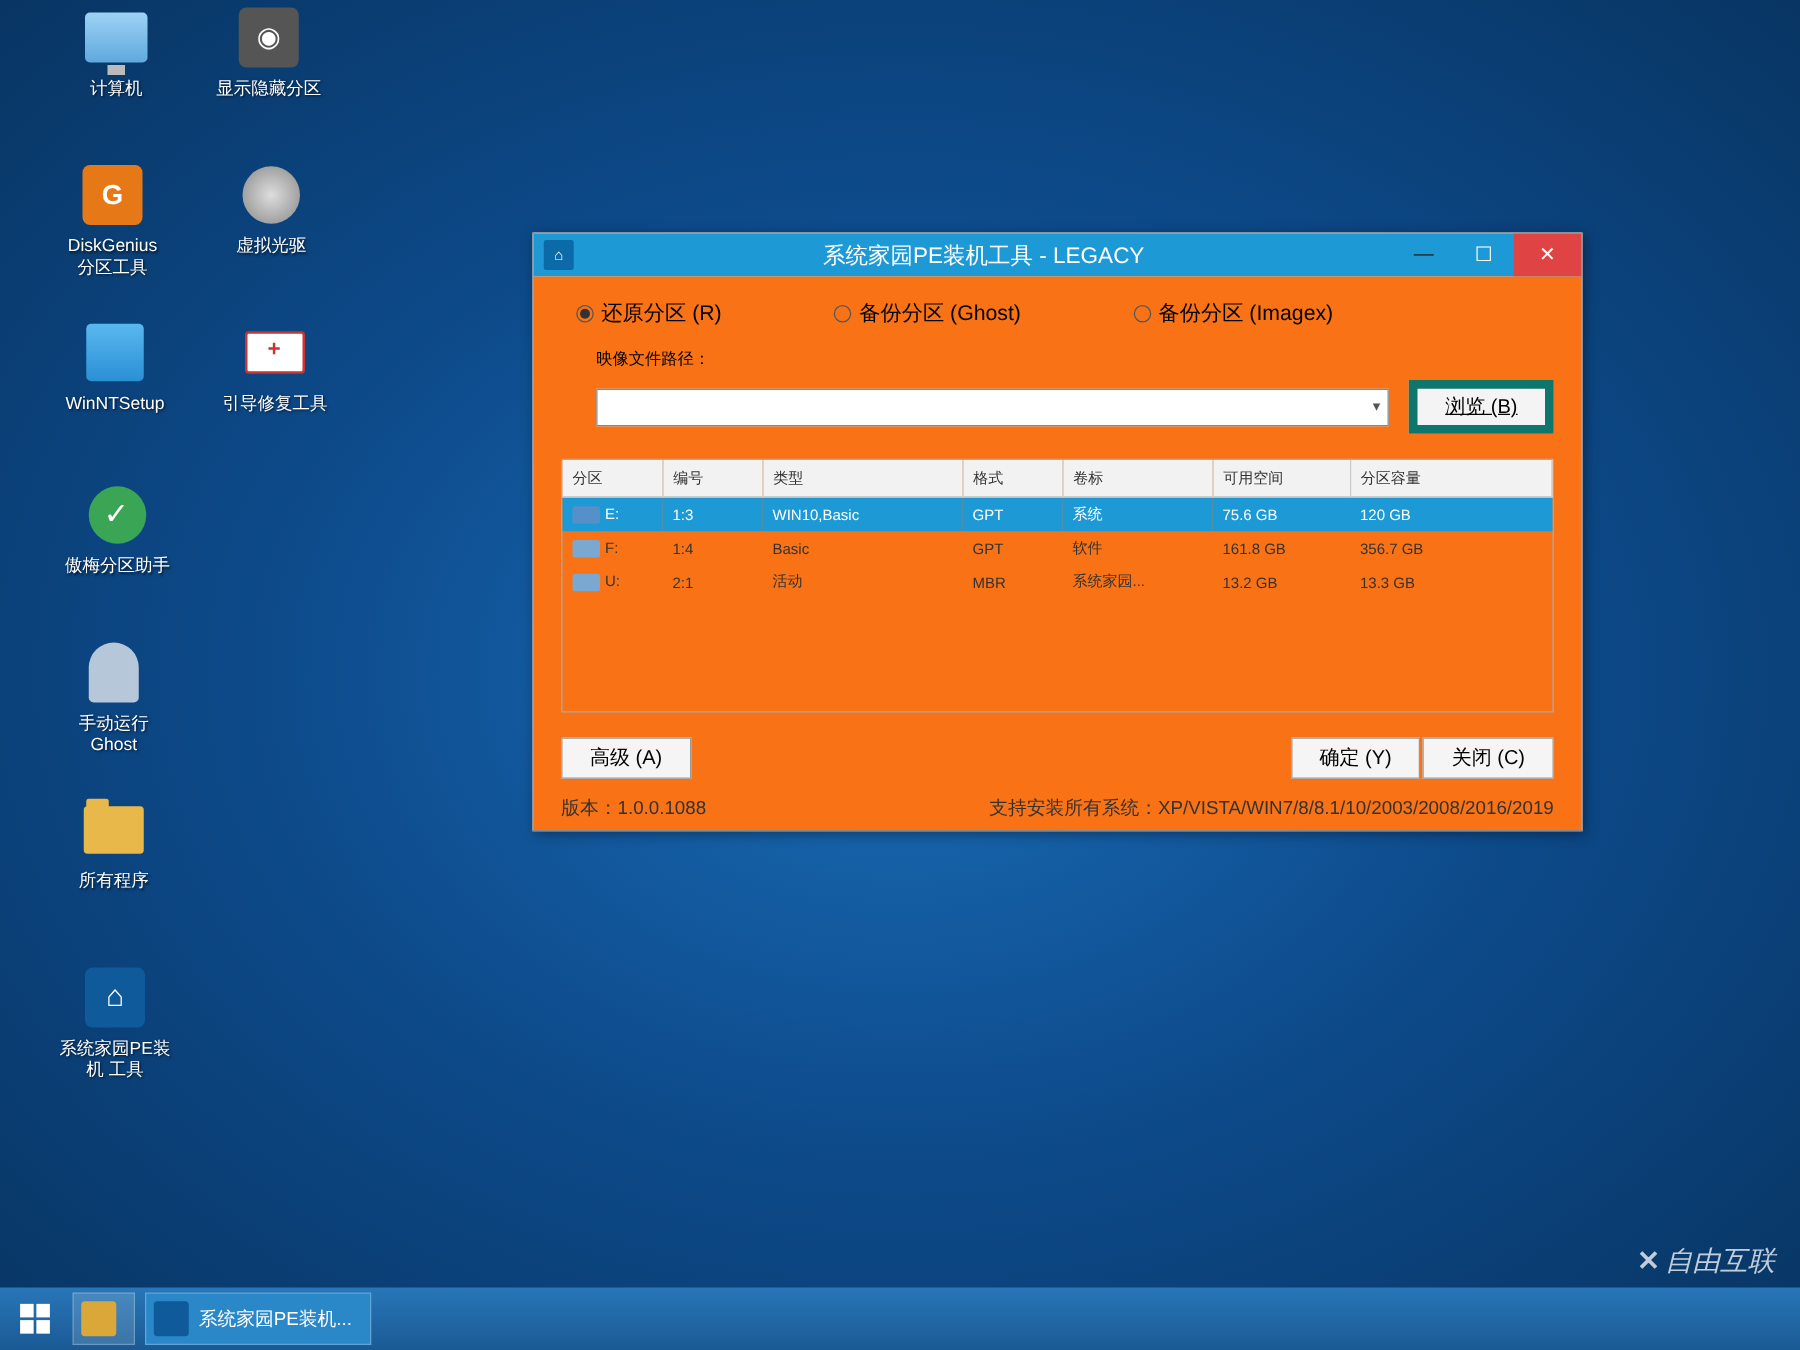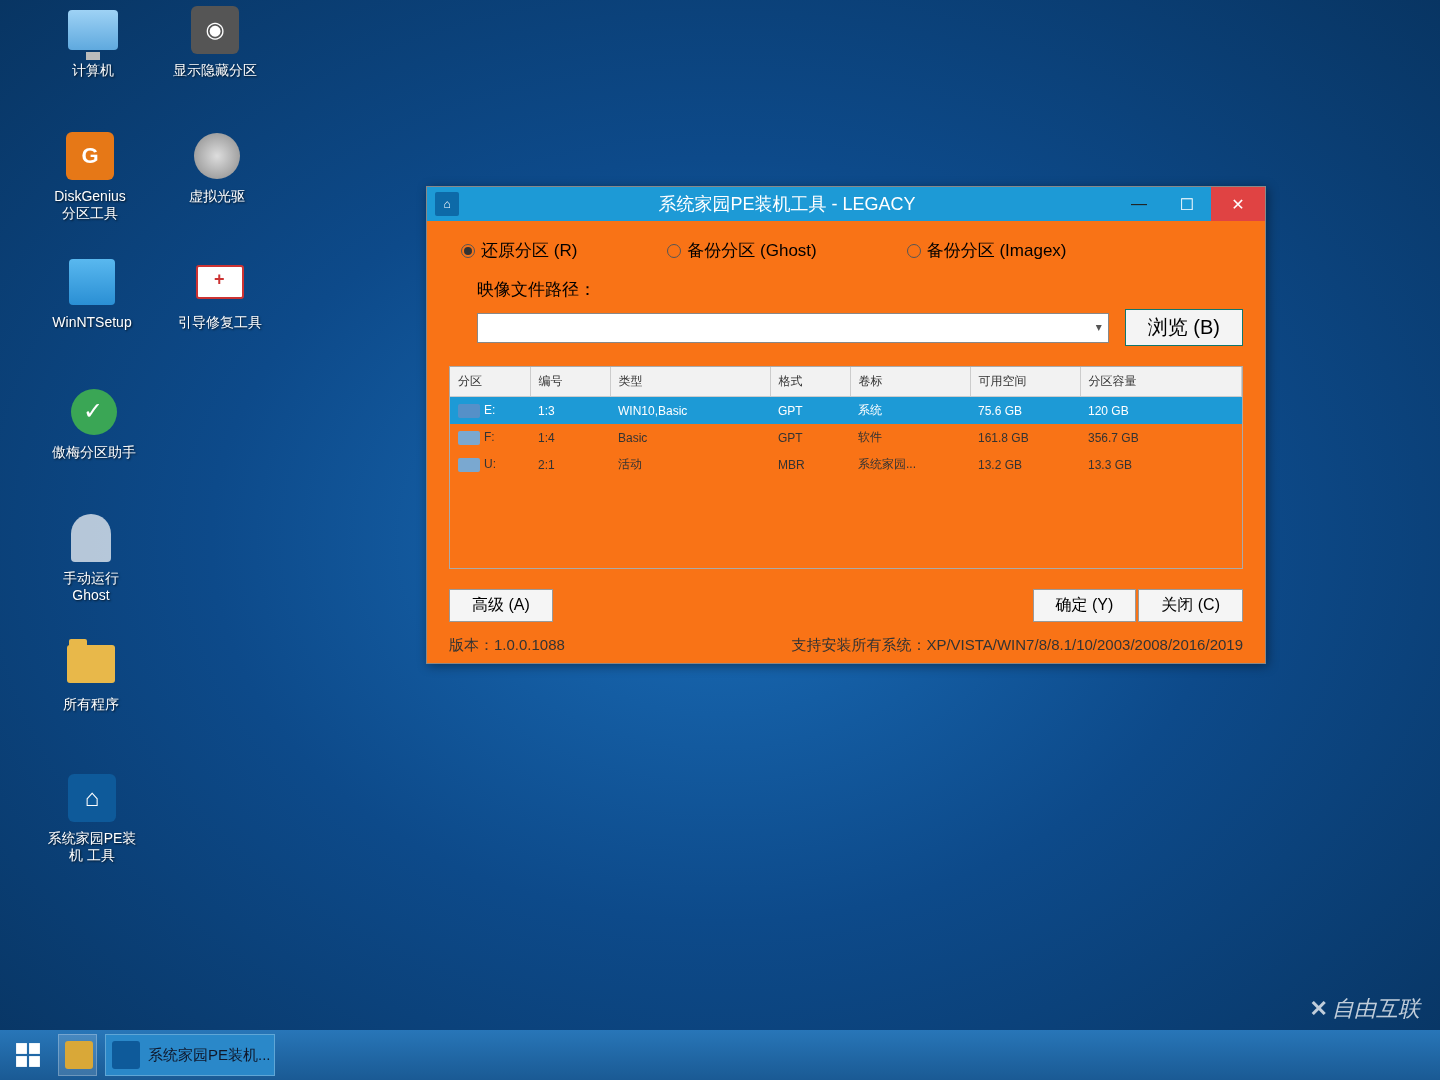--- a/index.html
+++ b/index.html
@@ -21,44 +21,44 @@
 .titlebar .win-btn.close { background: #e04343; width: 54px; }
 .titlebar .win-btn.min { color: #222; }
 
 .content { background: #f97316; padding: 18px 22px 6px; }
 .radio-row { display: flex; gap: 90px; font-size: 17px; margin-bottom: 16px; padding-left: 12px; }
 .radio-opt { display: flex; align-items: center; gap: 6px; cursor: pointer; }
 .radio-circle { width: 14px; height: 14px; border: 1.5px solid #555; border-radius: 50%; display: inline-flex; align-items: center; justify-content: center; }
 .radio-circle.checked::after { content: ''; width: 8px; height: 8px; background: #333; border-radius: 50%; }
 
 .path-row { display: flex; align-items: center; gap: 14px; margin-bottom: 8px; padding-left: 28px; }
-.path-label { font-size: 17px; }
+.path-label { font-size: 13px; }
 .path-input-row { display: flex; gap: 16px; align-items: center; padding-left: 28px; margin-bottom: 20px; }
 .path-select { flex: 1; height: 30px; border: 1px solid #888; background: #fff; position: relative; }
 .path-select .caret { position: absolute; right: 6px; top: 6px; font-size: 12px; color: #555; }
-.browse-btn { padding: 4px 22px; border: 1px solid #0f766e; background: #f4f4f4; font-size: 20px; cursor: pointer; }
+.browse-btn { padding: 4px 22px; border: 7px solid #0f766e; background: #f4f4f4; font-size: 16px; cursor: pointer; text-decoration: underline; }
 
 .table-wrap { border: 1px solid #aaa; margin-bottom: 20px; }
 .tbl { width: 100%; border-collapse: collapse; font-size: 12px; }
 .tbl th { background: #f2f2f2; text-align: left; padding: 6px 8px; border-right: 1px solid #ccc; border-bottom: 1px solid #ccc; font-weight: normal; color: #333; }
 .tbl td { padding: 5px 8px; color: #333; }
 .tbl tr.selected td { background: #1d9ad6; color: #fff; }
 .tbl .drive-ico { display: inline-block; width: 22px; height: 14px; background: #7aa8d0; border-radius: 2px; margin-right: 4px; vertical-align: middle; }
 .tbl tr.selected .drive-ico { background: #5590c8; }
 .tbl-spacer { height: 90px; }
 
 .bottom-row { display: flex; justify-content: space-between; align-items: center; margin-bottom: 10px; }
 .btn { padding: 5px 22px; border: 1px solid #999; background: #f5f5f5; font-size: 16px; cursor: pointer; }
 .btn-group-right { display: flex; gap: 2px; }
 .status-row { display: flex; justify-content: space-between; font-size: 15px; color: #333; padding: 4px 0 2px; }
 
 
 .taskbar { position: absolute; left: 0; bottom: 0; width: 100%; height: 50px; background: linear-gradient(#2876b8, #1a5a94); display: flex; align-items: center; padding: 0 6px; gap: 8px; }
 .start-btn { width: 44px; height: 44px; display: flex; align-items: center; justify-content: center; color: #fff; cursor: pointer; }
-.task-item { height: 42px; padding: 0 3px 0 6px; background: rgba(255,255,255,0.15); border: 1px solid rgba(255,255,255,0.25); display: flex; align-items: center; gap: 8px; color: #0f172a; font-size: 15px; cursor: pointer; }
+.task-item { height: 42px; padding: 0 14px 0 6px; background: rgba(255,255,255,0.15); border: 1px solid rgba(255,255,255,0.25); display: flex; align-items: center; gap: 8px; color: #ffffff; font-size: 15px; cursor: pointer; }
 .task-item.active { background: #2a88c9; }
 .task-item .ti-ico { width: 28px; height: 28px; background: #0e5a9a; border-radius: 3px; }
 .folder-task .ti-ico { background: #d9a838; }
 
 .watermark { position: absolute; right: 20px; bottom: 56px; color: rgba(255,255,255,0.75); font-size: 22px; font-style: italic; font-weight: 300; display: flex; align-items: center; gap: 4px; }
 .watermark .x { font-weight: bold; font-style: normal; }
 
 
 .ico-computer { background: linear-gradient(#9ed2f5,#5fa9de); border-radius: 4px; width: 50px; height: 40px; position: relative; }
 .ico-computer::after { content:''; position:absolute; bottom:-10px; left:18px; width:14px; height:8px; background:#bbb; }

